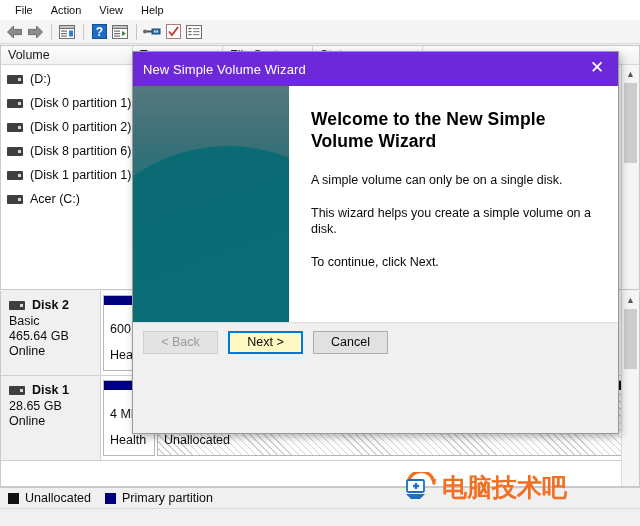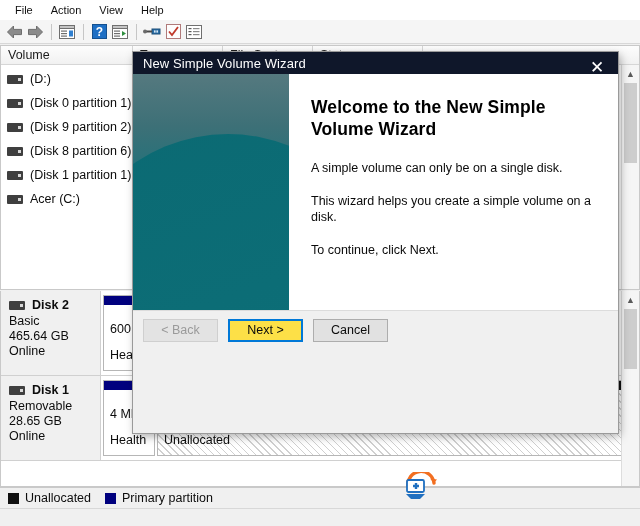--- a/index.html
+++ b/index.html
@@ -75,39 +75,39 @@
   .statusbar{position:absolute;left:0;top:508px;width:640px;height:18px;background:#f0f0f0;border-top:1px solid #d8d8d8;}
 
   
   .vscroll{position:absolute;right:0;width:17px;background:#f5f5f5;border-left:1px solid #ddd;}
   .vs-arrow{width:17px;height:17px;display:flex;align-items:center;justify-content:center;font-size:9px;color:#5a5a5a;}
   .vs-thumb{position:absolute;left:2px;width:13px;background:#cdcdcd;}
 
   
   .dialog{position:absolute;left:133px;top:52px;width:485px;height:381px;background:#f0f0f0;
           box-shadow:0 0 0 1px #9a9a9a, 2px 3px 9px rgba(0,0,0,.35);}
-  .dlg-title{height:22px;background:#0f172a;display:flex;align-items:center;position:relative;}
+  .dlg-title{height:34px;background:#6d28d9;display:flex;align-items:center;position:relative;}
   .dlg-title-text{color:#ffffff;font-size:13px;padding-left:10px;letter-spacing:.1px;}
   .dlg-close{position:absolute;right:0;top:0;width:42px;height:30px;display:flex;align-items:center;
              justify-content:center;color:#ffffff;font-size:17px;line-height:1;}
   .dlg-body{height:236px;background:#ffffff;display:flex;}
   .banner{width:156px;flex:none;position:relative;overflow:hidden;
           background:linear-gradient(#55797f 0%,#3d7077 22%,#12737c 55%,#0f7680 100%);}
   .banner .arc{position:absolute;left:-70px;top:60px;width:330px;height:330px;border-radius:50%;
                background:linear-gradient(160deg,#0b6a73,#0d7079);}
   .dlg-content{flex:1;padding:22px 20px 0 22px;box-sizing:border-box;}
   .dlg-h1{font-size:17.5px;font-weight:bold;color:#000;line-height:22px;margin:0 0 20px 0;letter-spacing:.1px;}
   .dlg-p{font-size:12.5px;color:#0b0b0b;line-height:16px;margin:0 0 17px 0;}
   .dlg-footer{height:39px;background:#f0f0f0;border-top:1px solid #dcdcdc;
               display:flex;align-items:center;justify-content:flex-start;padding-right:13px;box-sizing:border-box;}
   .btn{height:23px;min-width:75px;font-size:12.5px;font-family:inherit;
        background:#e1e1e1;border:1px solid #adadad;color:#0b0b0b;margin-left:10px;
        display:flex;align-items:center;justify-content:center;box-sizing:border-box;}
   .btn.disabled{color:#9a9a9a;background:#e3e3e3;border-color:#cfcfcf;}
-  .btn.default{border:2px solid #0078d7;background:#fde047;}
+  .btn.default{border:2px solid #0078d7;background:#fef9c3;}
 
   
   .watermark{position:absolute;left:404px;top:472px;display:flex;align-items:center;}
   .wm-text{font-family:"DejaVu Sans",sans-serif;font-size:25px;font-weight:bold;color:#F26F21;
            line-height:1;letter-spacing:0px;}
   .wm-logo{width:34px;height:30px;margin-right:4px;position:relative;}
 </style>
 </head>
 <body>
 
@@ -208,21 +208,21 @@
             <span class="body"></span>
             <span class="led"></span>
           </span>
         <span>(Disk 0 partition 1)</span>
       </div>
       <div class="vol-row">
         <span class="drv-ico">
             <span class="body"></span>
             <span class="led"></span>
           </span>
-        <span>(Disk 9 partition 2)</span>
+        <span>(Disk 0 partition 2)</span>
       </div>
       <div class="vol-row">
         <span class="drv-ico">
             <span class="body"></span>
             <span class="led"></span>
           </span>
         <span>(Disk 8 partition 6)</span>
       </div>
       <div class="vol-row">
         <span class="drv-ico">
@@ -280,21 +280,20 @@
 
     <div class="disk-row">
       <div class="disk-info">
         <div class="disk-title">
           <span class="drv-ico">
               <span class="body"></span>
               <span class="led"></span>
             </span>
           <span>Disk 1</span>
         </div>
-        <div class="disk-sub">Removable</div>
         <div class="disk-sub">28.65 GB</div>
         <div class="disk-sub">Online</div>
       </div>
       <div class="disk-bars">
         <div class="part" style="width:52px;">
           <div class="cap"></div>
           <div class="txt">4 MB</div>
           <div class="txt" style="padding-top:0">Health</div>
         </div>
         <div class="part hatch" style="flex:1;">
@@ -326,20 +325,21 @@
   <div class="watermark">
     <div class="wm-logo">
       <svg width="34" height="30" viewBox="0 0 34 30">
         <path d="M4 14 A13 13 0 0 1 30 11" stroke="#F26F21" stroke-width="3.4" fill="none" stroke-linecap="round"></path>
         <path d="M30 11 L26 6.5 L33 7.5 Z" fill="#F26F21"></path>
         <rect x="3" y="8" width="17" height="12" rx="1.5" fill="#fff" stroke="#1f6fc0" stroke-width="1.8"></rect>
         <path d="M9 14 h6 M12 11 v6" stroke="#1f6fc0" stroke-width="2.4"></path>
         <path d="M2 22 h19 l-5 5 H7 Z" fill="#1f6fc0"></path>
       </svg>
     </div>
+    <div class="wm-text">电脑技术吧</div>
   </div>
 
   <div class="dialog">
     <div class="dlg-title">
       <div class="dlg-title-text">New Simple Volume Wizard</div>
       <div class="dlg-close">✕</div>
     </div>
     <div class="dlg-body">
       <div class="banner">
         <div class="arc"></div>

